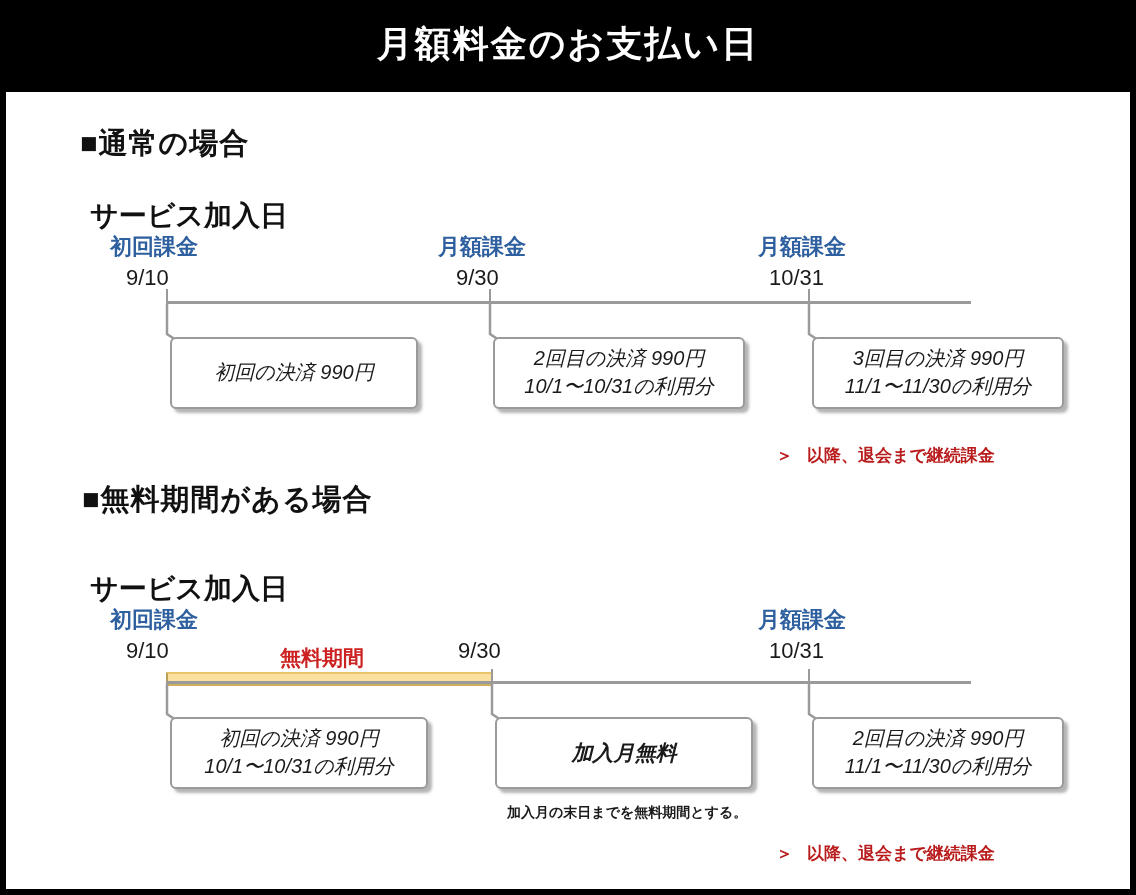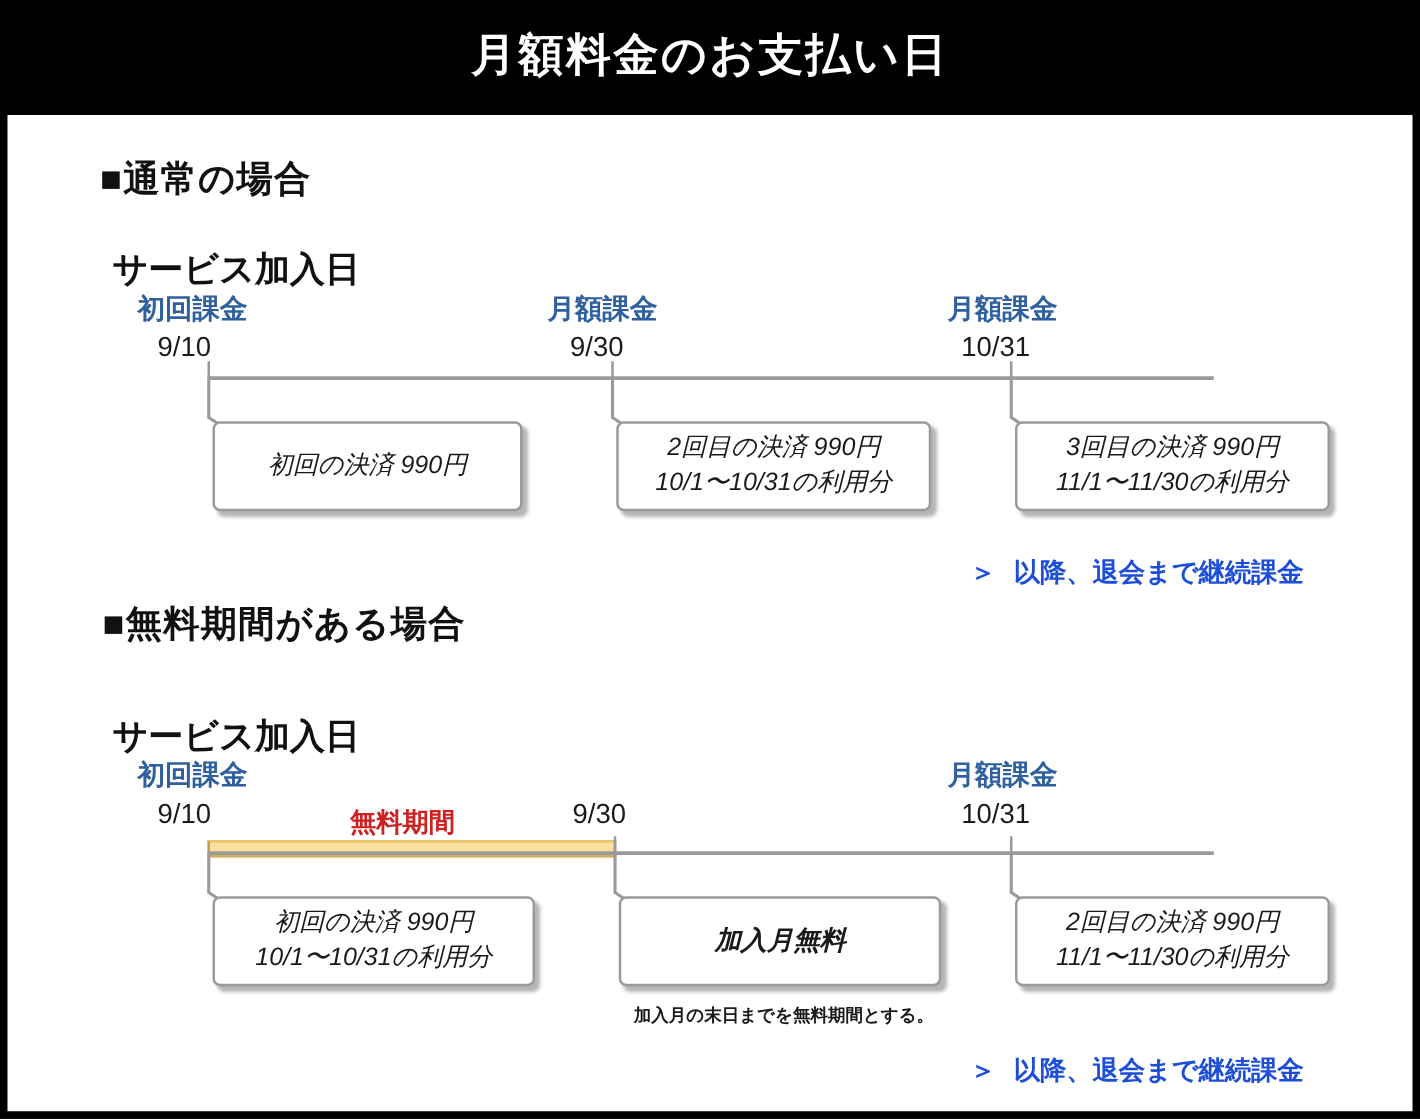--- a/index.html
+++ b/index.html
@@ -33,21 +33,21 @@
     background:#ffffff;
   }
 
   
   .t{position:absolute;white-space:nowrap;color:#1a1a1a;}
   .sec-head{font-size:29px;font-weight:bold;color:#111;letter-spacing:1px;}
   .sub-label{font-size:28px;font-weight:bold;color:#111;margin-left:18px;}
   .marker-blue{font-size:22px;font-weight:bold;color:#2e5f9e;}
   .marker-date{font-size:22px;color:#1a1a1a;font-weight:normal;}
   .free-label{font-size:21px;font-weight:bold;color:#cc2222;}
-  .note{font-size:21px;font-weight:bold;color:#1d4ed8;}
+  .note{font-size:17px;font-weight:bold;color:#b91c1c;}
   .note .chev{display:inline-block;margin-right:14px;font-weight:bold;}
   .footnote{position:absolute;font-size:14px;color:#1a1a1a;line-height:1.45;white-space:nowrap;font-weight:bold;}
 
   
   .axis{position:absolute;height:3px;background:#9a9a9a;}
   .tick{position:absolute;width:2px;background:#9a9a9a;}
   .band{
     position:absolute;height:14px;
     background:#fbe0a0;
     border-top:2px solid #e8c46b;

